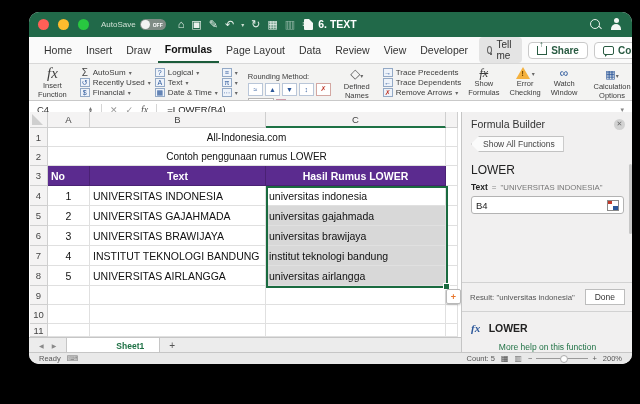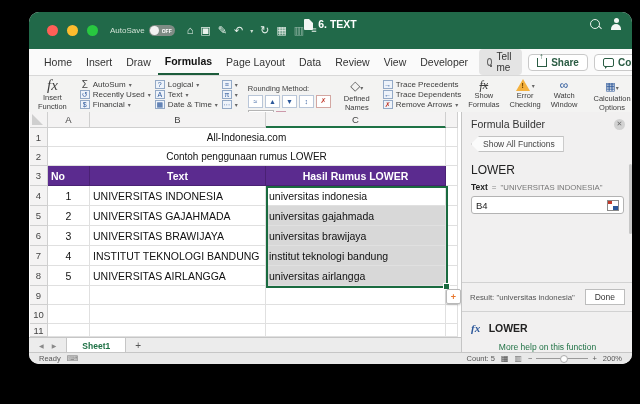--- a/index.html
+++ b/index.html
@@ -1,20 +1,20 @@
 <!DOCTYPE html>
 <html><head>
 <meta charset="utf-8">
 <style>
   html,body{margin:0;padding:0;background:#000;width:640px;height:404px;overflow:hidden;
     font-family:"Liberation Sans","DejaVu Sans",sans-serif;-webkit-font-smoothing:antialiased;}
   .window{position:absolute;left:29px;top:12px;width:603px;height:352px;border-radius:10px;
     overflow:hidden;background:#fff;box-shadow:0 12px 35px rgba(0,0,0,.65);}
   
-  .titlebar{position:relative;height:37px;background:#216949;display:flex;align-items:center;padding-left:9px;}
+  .titlebar{position:relative;height:25px;background:#216949;display:flex;align-items:center;}
   .lights{display:flex;gap:9px;margin-left:9px;}
   .light{width:11px;height:11px;border-radius:50%;}
   .light.red{background:#ff5f57}.light.yellow{background:#febc2e}.light.green{background:#28c840}
   .autosave{display:flex;align-items:center;margin-left:12px;gap:4px;}
   .autosave-label{font-size:8px;color:#cfe0d4;}
   .toggle{width:26px;height:11px;border-radius:6px;background:#7f8c85;position:relative;}
   .knob{position:absolute;left:1px;top:1px;width:9px;height:9px;border-radius:50%;background:#f2f2f2;}
   .toggle-state{position:absolute;right:3px;top:2.5px;font-size:5px;color:#fff;font-weight:bold;}
   .tb-icons{display:flex;align-items:center;gap:7px;margin-left:12px;}
   .tb-icon{color:#e9f1ec;font-size:11px;line-height:1;}
@@ -92,21 +92,21 @@
   .sel{background:#d8d8d8;}
   .selection{position:absolute;left:236px;top:74px;width:178px;height:98px;border:2px solid #1a6b40;pointer-events:none;}
   .fill-handle{position:absolute;right:-4px;bottom:-4px;width:5px;height:5px;background:#1a6b40;border:1px solid #fff;}
   .autofill{position:absolute;left:416px;top:177px;width:13px;height:13px;background:#fff;border:1px solid #b9b9b9;border-radius:2px;
             display:flex;align-items:center;justify-content:center;font-size:9px;font-weight:bold;color:#e8762c;box-shadow:0 1px 2px rgba(0,0,0,.2);}
   
   .sheettabs{position:absolute;left:0;top:225px;width:432px;height:15px;background:#ececec;border-top:1px solid #c6c6c6;
              display:flex;align-items:stretch;font-size:8.5px;}
   .tab-arrows{display:flex;align-items:center;gap:8px;padding:0 10px;color:#8a8a8a;font-size:6px;}
   .sheet-tab{background:#fff;border-left:1px solid #c6c6c6;border-right:1px solid #c6c6c6;min-width:58px;display:flex;align-items:center;justify-content:center;
-             color:#1e7145;font-weight:bold;}
+             color:#1e7145;font-weight:bold;padding-left:34px;}
   .add-sheet{display:flex;align-items:center;justify-content:center;width:24px;color:#555;font-size:10px;}
   
   .statusbar{position:absolute;left:0;top:340px;width:603px;height:12px;background:#e9e9e9;border-top:1px solid #c6c6c6;
              display:flex;align-items:center;padding:0 10px;box-sizing:border-box;font-size:7.5px;color:#555;gap:6px;}
   .statusbar .spacer{flex:1;}
   .view-ic{font-size:8px;color:#777;}
   .zoom-slider{display:flex;align-items:center;gap:4px;}
   .z-line{width:52px;height:1px;background:#9a9a9a;position:relative;}
   .z-knob{position:absolute;left:24px;top:-3.5px;width:8px;height:8px;border-radius:50%;background:#fdfdfd;border:1px solid #aaa;box-sizing:border-box;}
   

